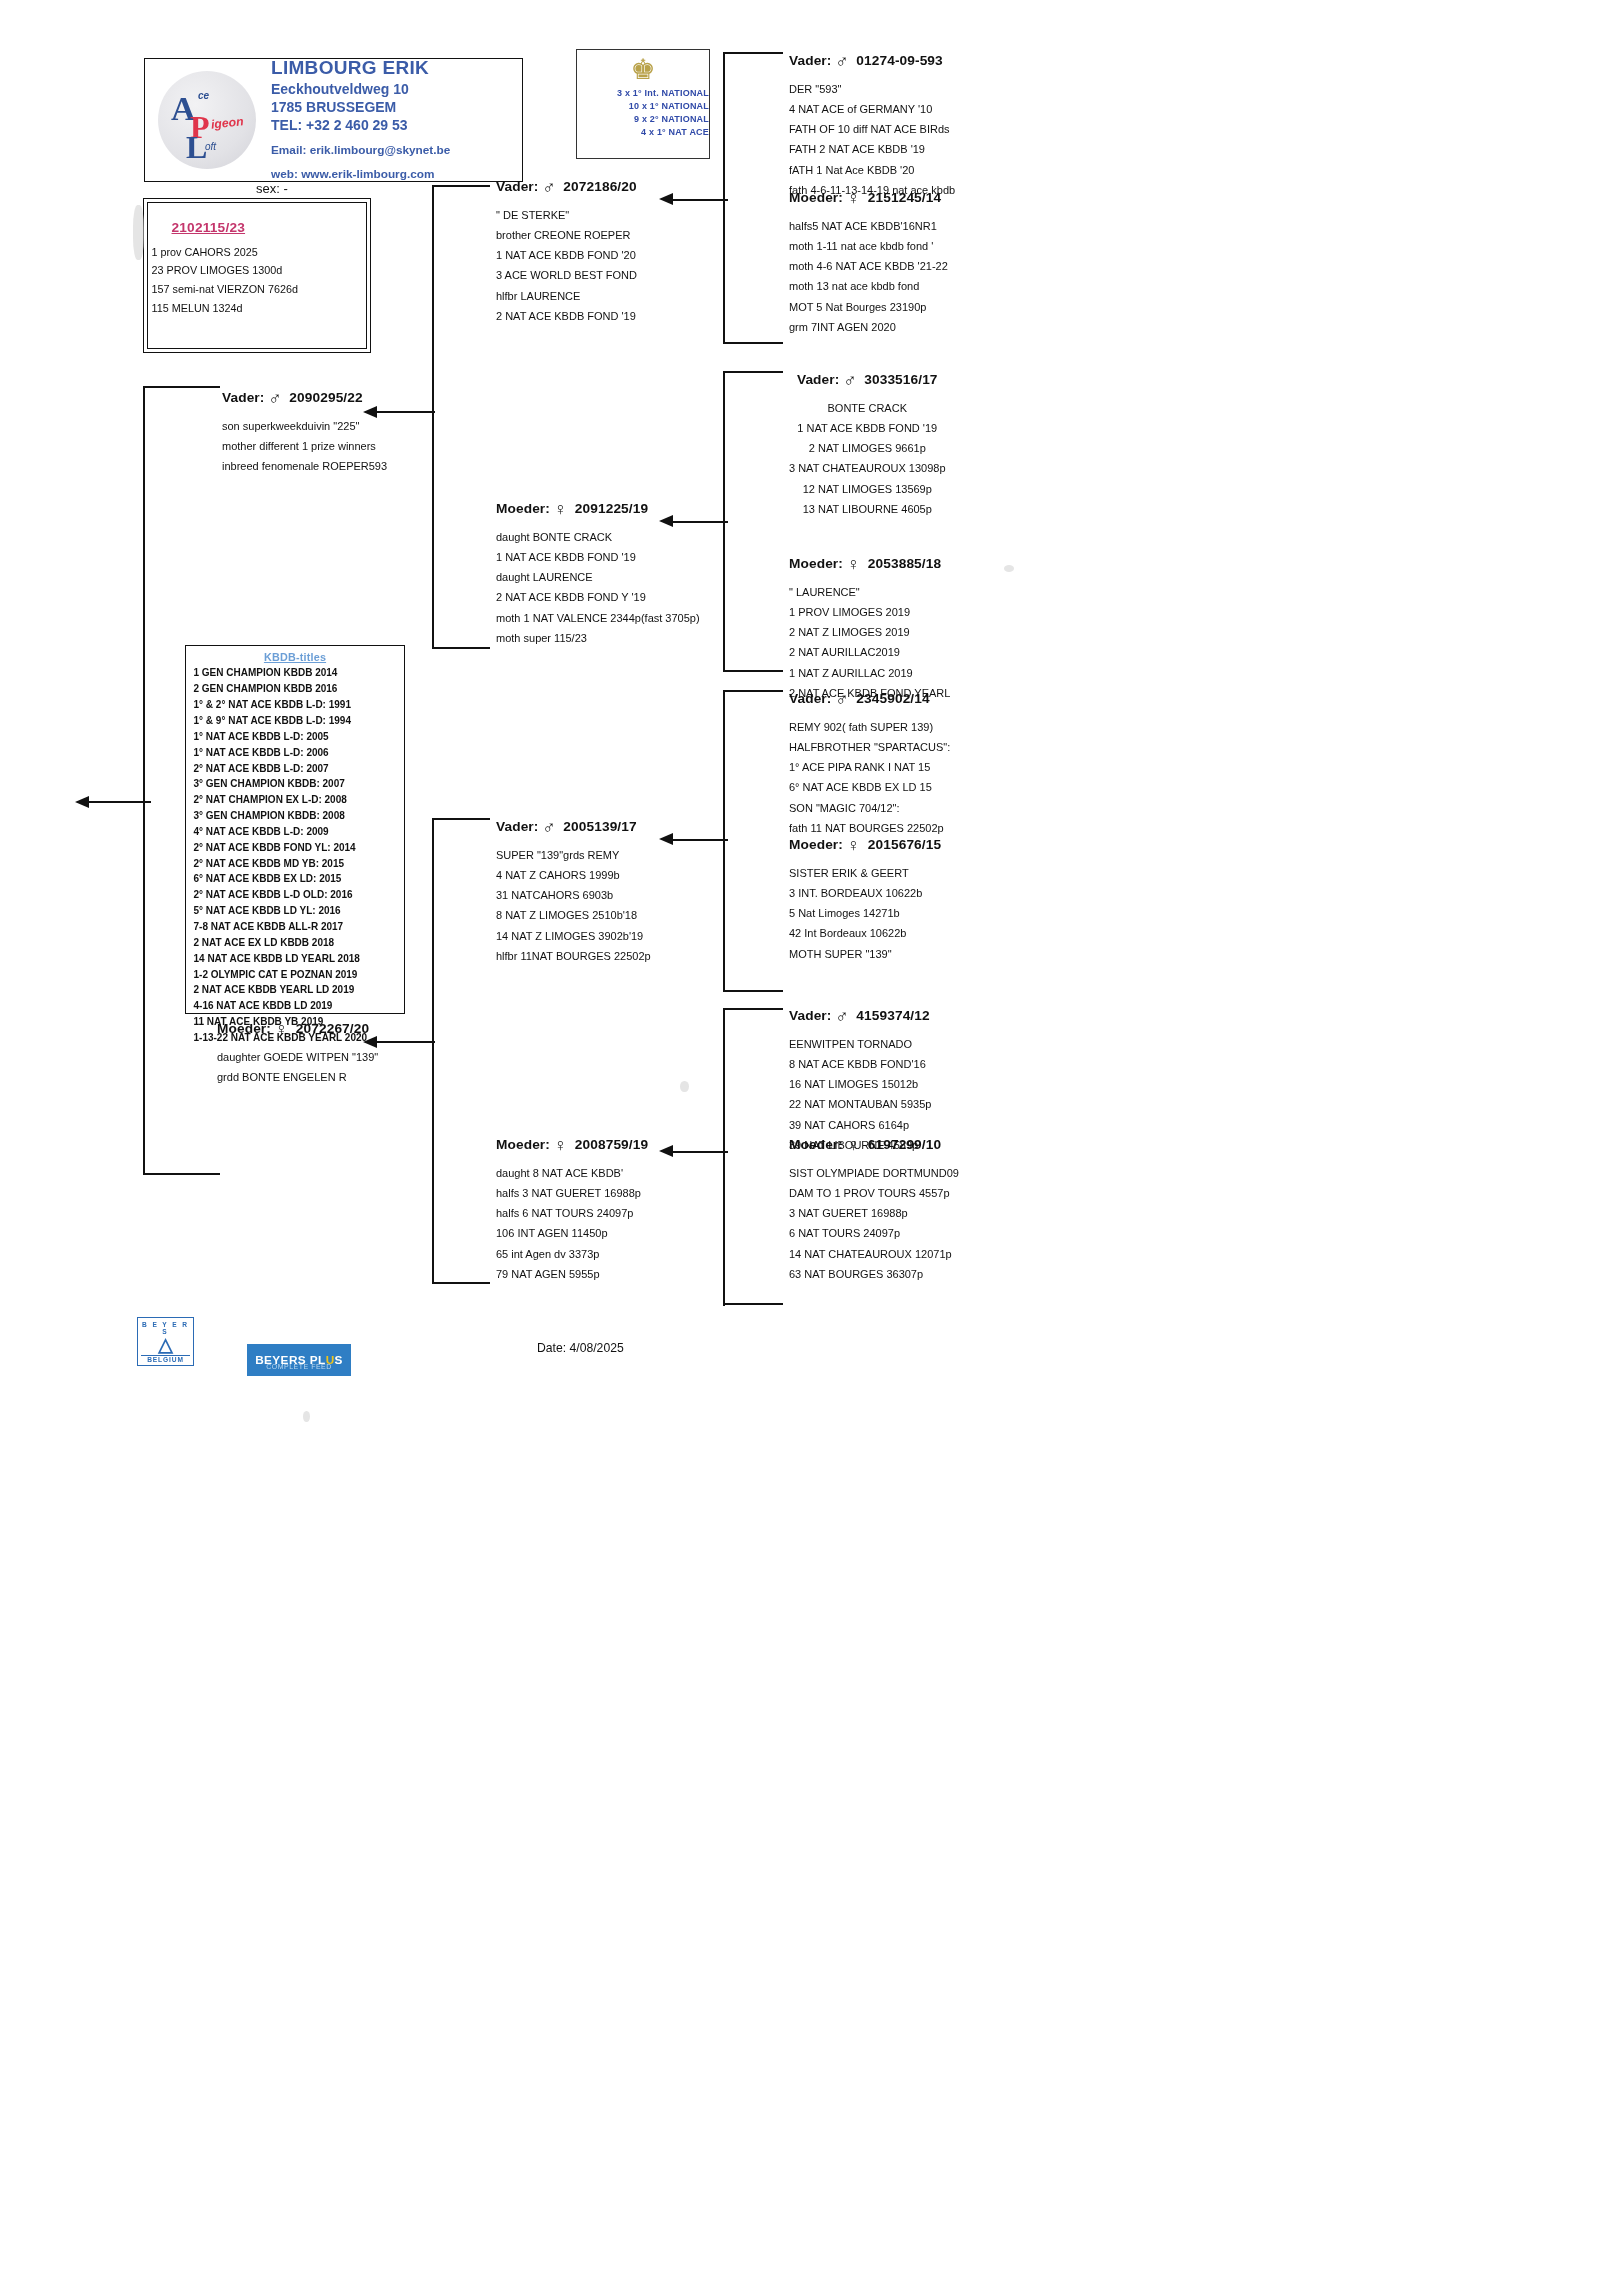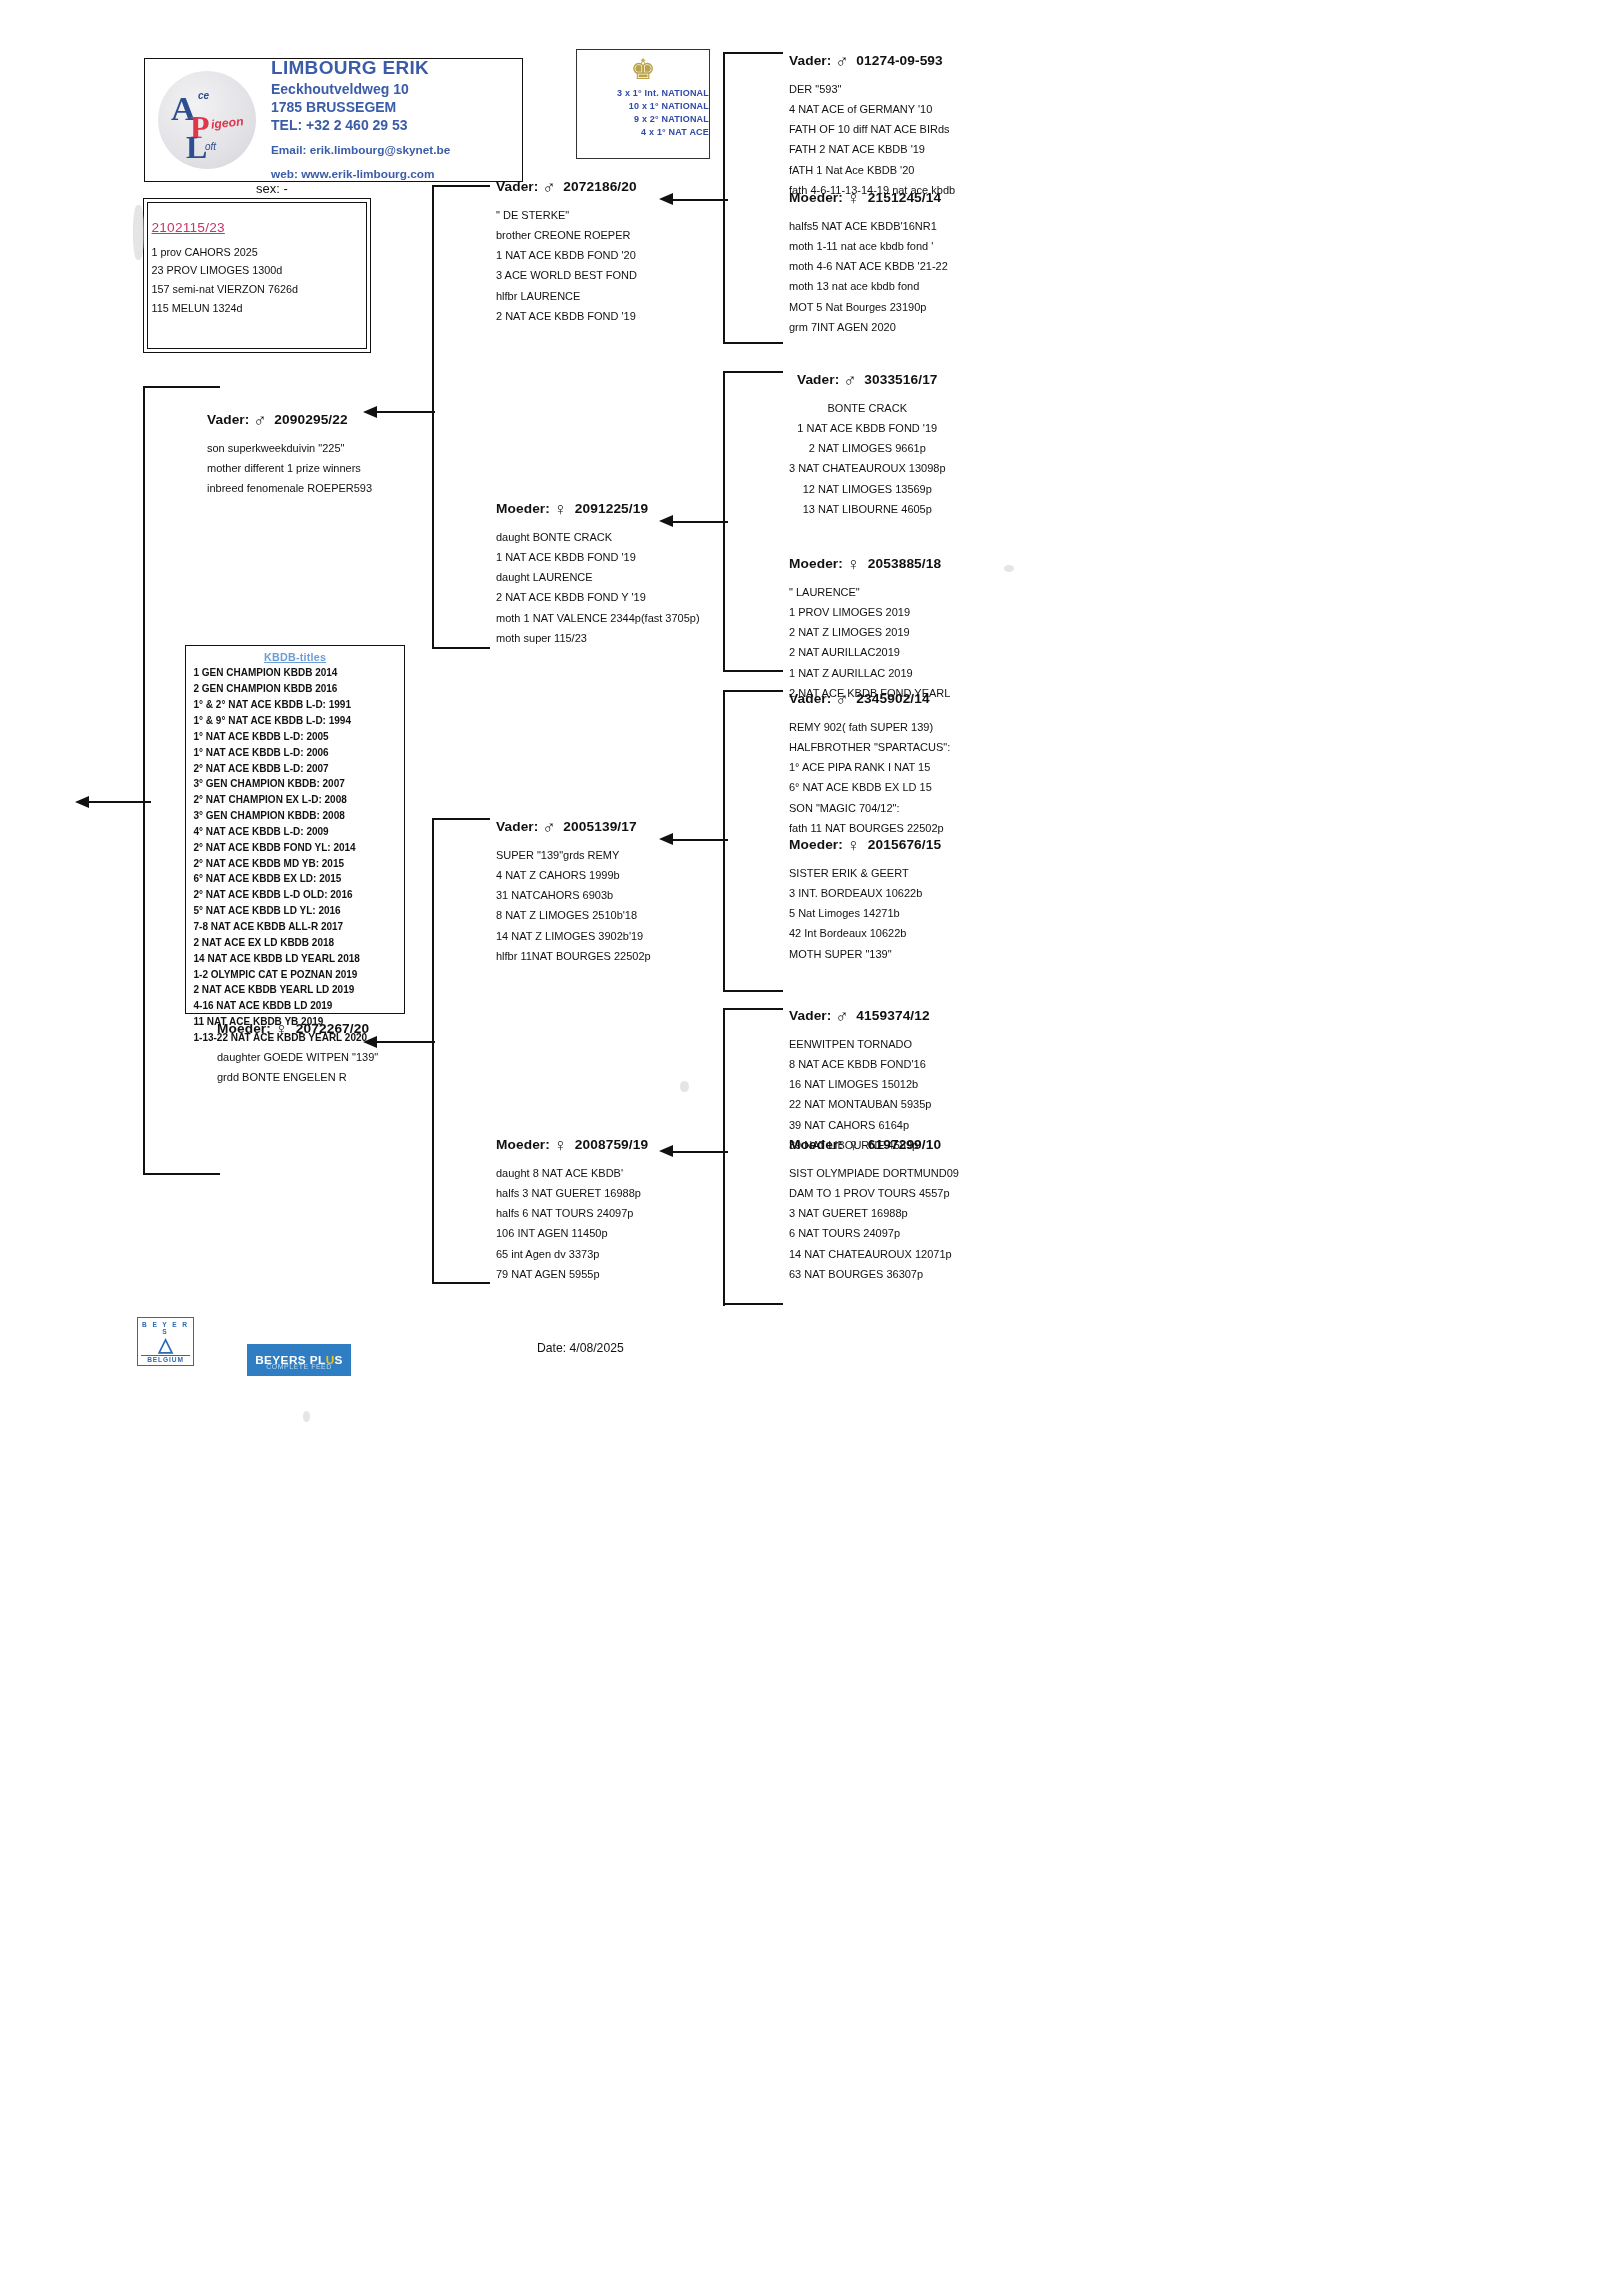--- a/index.html
+++ b/index.html
@@ -50,22 +50,22 @@
   .sexlabel{position:absolute;left:256px;top:181px;font-size:13px;color:#111;}
 
   
   .subject{
     position:absolute;left:143px;top:198px;width:226px;height:153px;
     border:1.9px solid #111;background:#fff;
   }
   .subject .inner{position:absolute;inset:2.8px;border:0.9px solid #111;}
   .subject .body{position:absolute;left:7.5px;top:21px;right:3.8px;}
   .subject .ring{
-    font-size:13.7px;font-weight:normal;color:#c4366c;
-    text-decoration:underline;margin-bottom:7.5px;letter-spacing:0.2px;
+    font-size:13.7px;font-weight:bold;color:#c4366c;
+    text-decoration:underline;margin-bottom:7.5px;letter-spacing:0.2px;margin-left:20px;
   }
   .subject .ln{font-size:10.8px;line-height:1.74;color:#111;}
 
   
   .blk{position:absolute;}
   .blk .hd{font-size:13.7px;font-weight:bold;white-space:nowrap;letter-spacing:0.1px;}
   .blk .hd .lbl{display:inline-block;}
   .blk .hd .sym{display:inline-block;font-size:18px;vertical-align:-1.9px;margin:0 7.5px 0 3.8px;}
   .blk .hd .id{display:inline-block;}
   .blk .ln{font-size:11px;line-height:1.84;white-space:nowrap;color:#111;}
@@ -226,21 +226,21 @@
   <div class="ln-h" style="left:723px;top:990px;width:60px;"></div>
   <div class="ln-h" style="left:672px;top:839px;width:56px;"></div>
   <div class="arrow-l" style="left:659px;top:833px;"></div>
 
   <div class="ln-v" style="left:723px;top:1008px;height:298px;"></div>
   <div class="ln-h" style="left:723px;top:1008px;width:60px;"></div>
   <div class="ln-h" style="left:723px;top:1303px;width:60px;"></div>
   <div class="ln-h" style="left:672px;top:1151px;width:56px;"></div>
   <div class="arrow-l" style="left:659px;top:1145px;"></div>
 
-  <div class="blk" style="left:207px;top:388px;margin-top:22px;">
+  <div class="blk" style="left:222px;top:388px;">
     <div class="hd">
       <span class="lbl">Vader:</span><span class="sym">♂</span><span class="id">2090295/22</span>
     </div>
     <div class="body">
       <div class="ln">son superkweekduivin "225"</div>
       <div class="ln">mother different 1 prize winners</div>
       <div class="ln">inbreed fenomenale ROEPER593</div>
     </div>
   </div>
 

